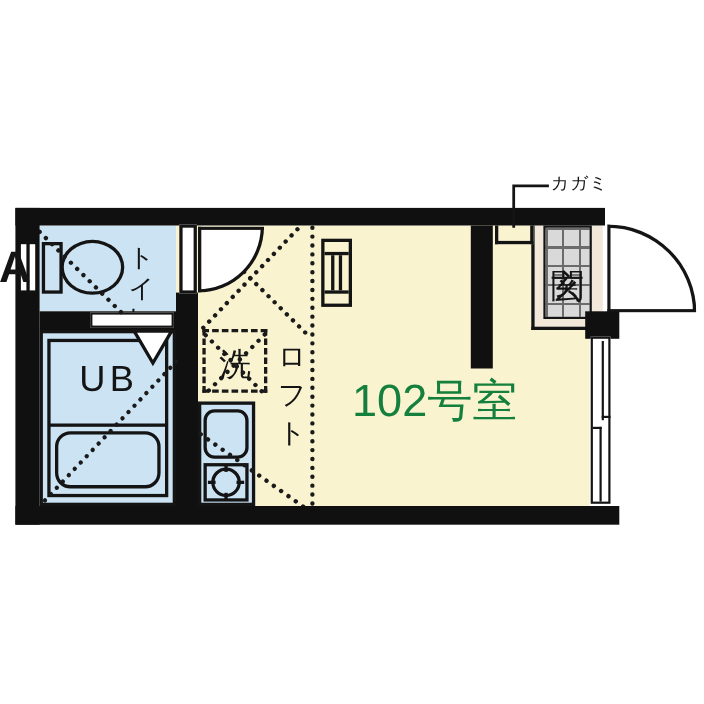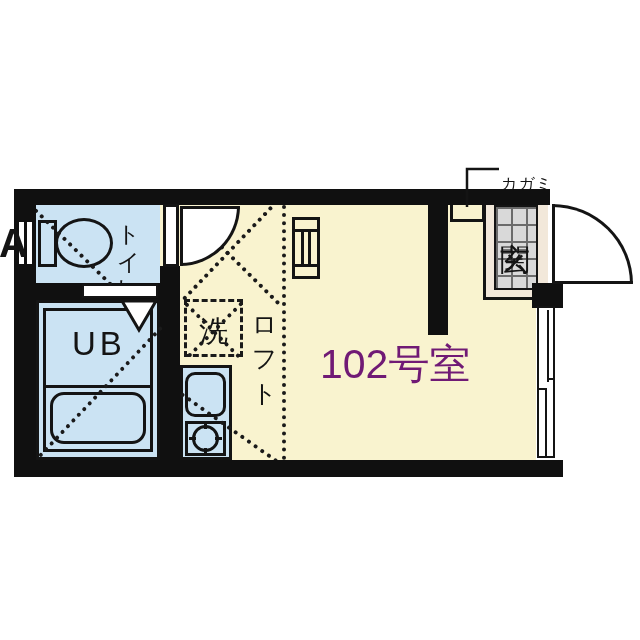--- a/index.html
+++ b/index.html
@@ -62,32 +62,32 @@
 
   <div class="abs vtext" style="left:252px;top:301px;font-size:25px;letter-spacing:4px;">ロフト</div>
 
   <div class="abs blk-border floor" style="left:292px;top:217px;width:28px;height:62px;">
     <div class="abs" style="left:0;right:0;top:9px;height:3px;background:#141414;"></div>
     <div class="abs" style="left:0;right:0;bottom:9px;height:3px;background:#141414;"></div>
     <div class="abs" style="left:6px;top:12px;bottom:12px;width:3px;background:#141414;"></div>
     <div class="abs" style="left:13px;top:12px;bottom:12px;width:3px;background:#141414;"></div>
   </div>
 
-  <div class="abs" style="left:320px;top:337px;font-size:41px;color:#701a75;">102号室</div>
+  <div class="abs" style="left:320px;top:337px;font-size:41px;color:#15803d;">102号室</div>
 
   <div class="abs wall" style="left:428px;top:205px;width:20px;height:130px;"></div>
 
   <div class="abs" style="left:483px;top:205px;width:65px;height:95px;background:#F2E8DA;border-left:3px solid #141414;border-bottom:3px solid #141414;"></div>
   <div class="abs thin-border" style="left:494px;top:205px;width:44px;height:85px;background:#D9D9D9;
               background-image:repeating-linear-gradient(to right,#6b6b6b 0 2px,transparent 2px 15px),
                                repeating-linear-gradient(to bottom,#6b6b6b 0 2px,transparent 2px 17px);"></div>
   <div class="abs vtext" style="left:500px;top:219px;font-size:30px;letter-spacing:3px;">玄関</div>
 
   <div class="abs floor" style="left:450px;top:205px;width:35px;height:17px;border:3px solid #141414;border-top:none;"></div>
-  <div class="abs" style="left:501px;top:157px;font-size:16px;letter-spacing:1px;margin-top:17px;">カガミ</div>
+  <div class="abs" style="left:501px;top:157px;font-size:16px;letter-spacing:1px;">カガミ</div>
 
   <div class="abs wall" style="left:14px;top:189px;width:536px;height:16px;"></div>
   <div class="abs wall" style="left:14px;top:189px;width:22px;height:288px;"></div>
   <div class="abs wall" style="left:14px;top:460px;width:549px;height:17px;"></div>
   <div class="abs wall" style="left:532px;top:283px;width:31px;height:25px;"></div>
 
   <div class="abs" style="left:19px;top:222px;width:5px;height:42px;background:#fff;"></div>
   <div class="abs" style="left:27px;top:222px;width:5px;height:42px;background:#fff;"></div>
   <div class="abs" style="left:-1px;top:221px;font-size:40px;font-weight:600;">A</div>
 

